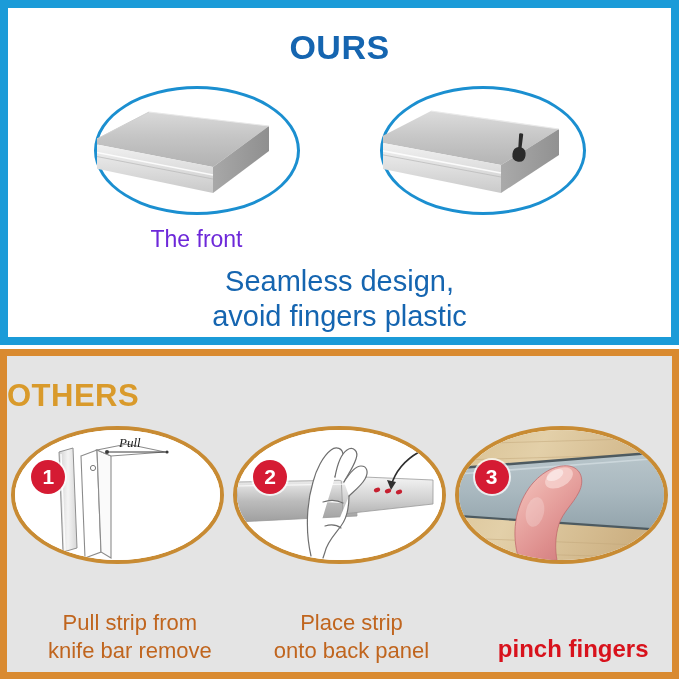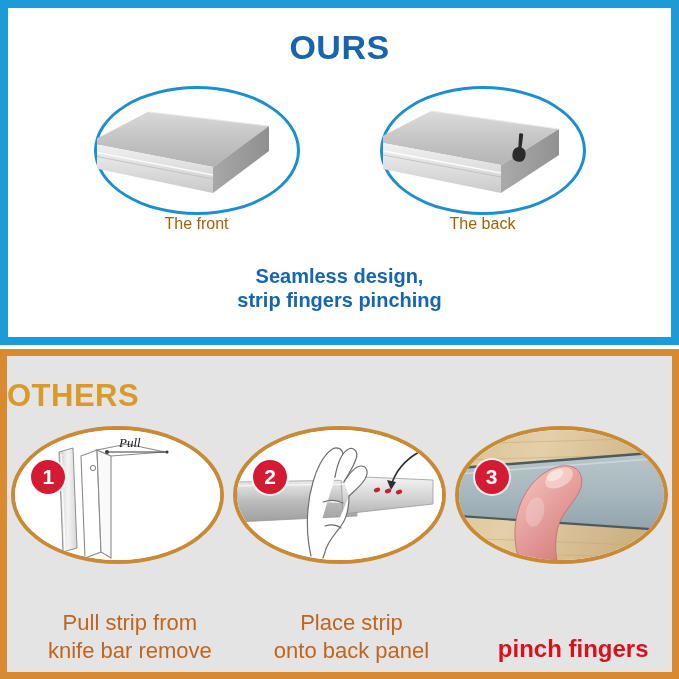--- a/index.html
+++ b/index.html
@@ -63,33 +63,33 @@
     position: relative;
     width: 200px;
     height: 123px;
     border: 3px solid #1b8fd0;
     border-radius: 50%;
     background: #ffffff;
     overflow: visible;
   }
   .oval-blue svg { display: block; }
   .fig-caption {
-    margin-top: 0;
-    font-size: 16px;
-    color: #a16207;
+    margin-top: 12px;
+    font-size: 23px;
+    color: #6d28d9;
     line-height: 1.1;
   }
   .ours-tagline {
     position: absolute;
     left: 0;
     top: 256px;
     width: 100%;
     text-align: center;
-    font-size: 20px;
-    font-weight: bold;
+    font-size: 29px;
+    font-weight: normal;
     color: #1565b0;
     line-height: 1.2;
   }
   .ours-tagline .l2 { display: block; }
 
   
   .panel-others {
     position: absolute;
     left: 0;
     top: 349px;
@@ -250,28 +250,27 @@
               <polyline points="-10,60 118,84" fill="none" stroke="#ffffff" stroke-width="1.6" opacity="0.85"></polyline>
               <polyline points="-10,64 118,88" fill="none" stroke="#b6b6b6" stroke-width="1" opacity="0.7"></polyline>
               <polyline points="48,22 176,40" fill="none" stroke="#eaeaea" stroke-width="1.2"></polyline>
 
               <g transform="translate(136,44) rotate(8)">
                 <path d="M 1.5,0 L 3.2,0 Q 4.4,0 4.4,1.2 L 4.6,14 Q 9.6,15.5 9.6,21.5 Q 9.6,28.5 3.0,28.5 Q -3.6,28.5 -3.6,21.5 Q -3.6,15.5 1.3,14 L 0.3,1.2 Q 0.3,0 1.5,0 Z" fill="#2b2b2b"></path>
               </g>
             </svg>
           </span>
         </div>
-        <div class="fig-caption">The back</div>
       </div>
 
     </div>
 
     <div class="ours-tagline">
       <span class="l1">Seamless design,</span>
-      <span class="l2">strip fingers pinching</span>
+      <span class="l2">avoid fingers plastic</span>
     </div>
 
   </div>
 
   <div class="panel-others">
 
     <div class="others-title">OTHERS</div>
 
     <div class="others-steps">
 

